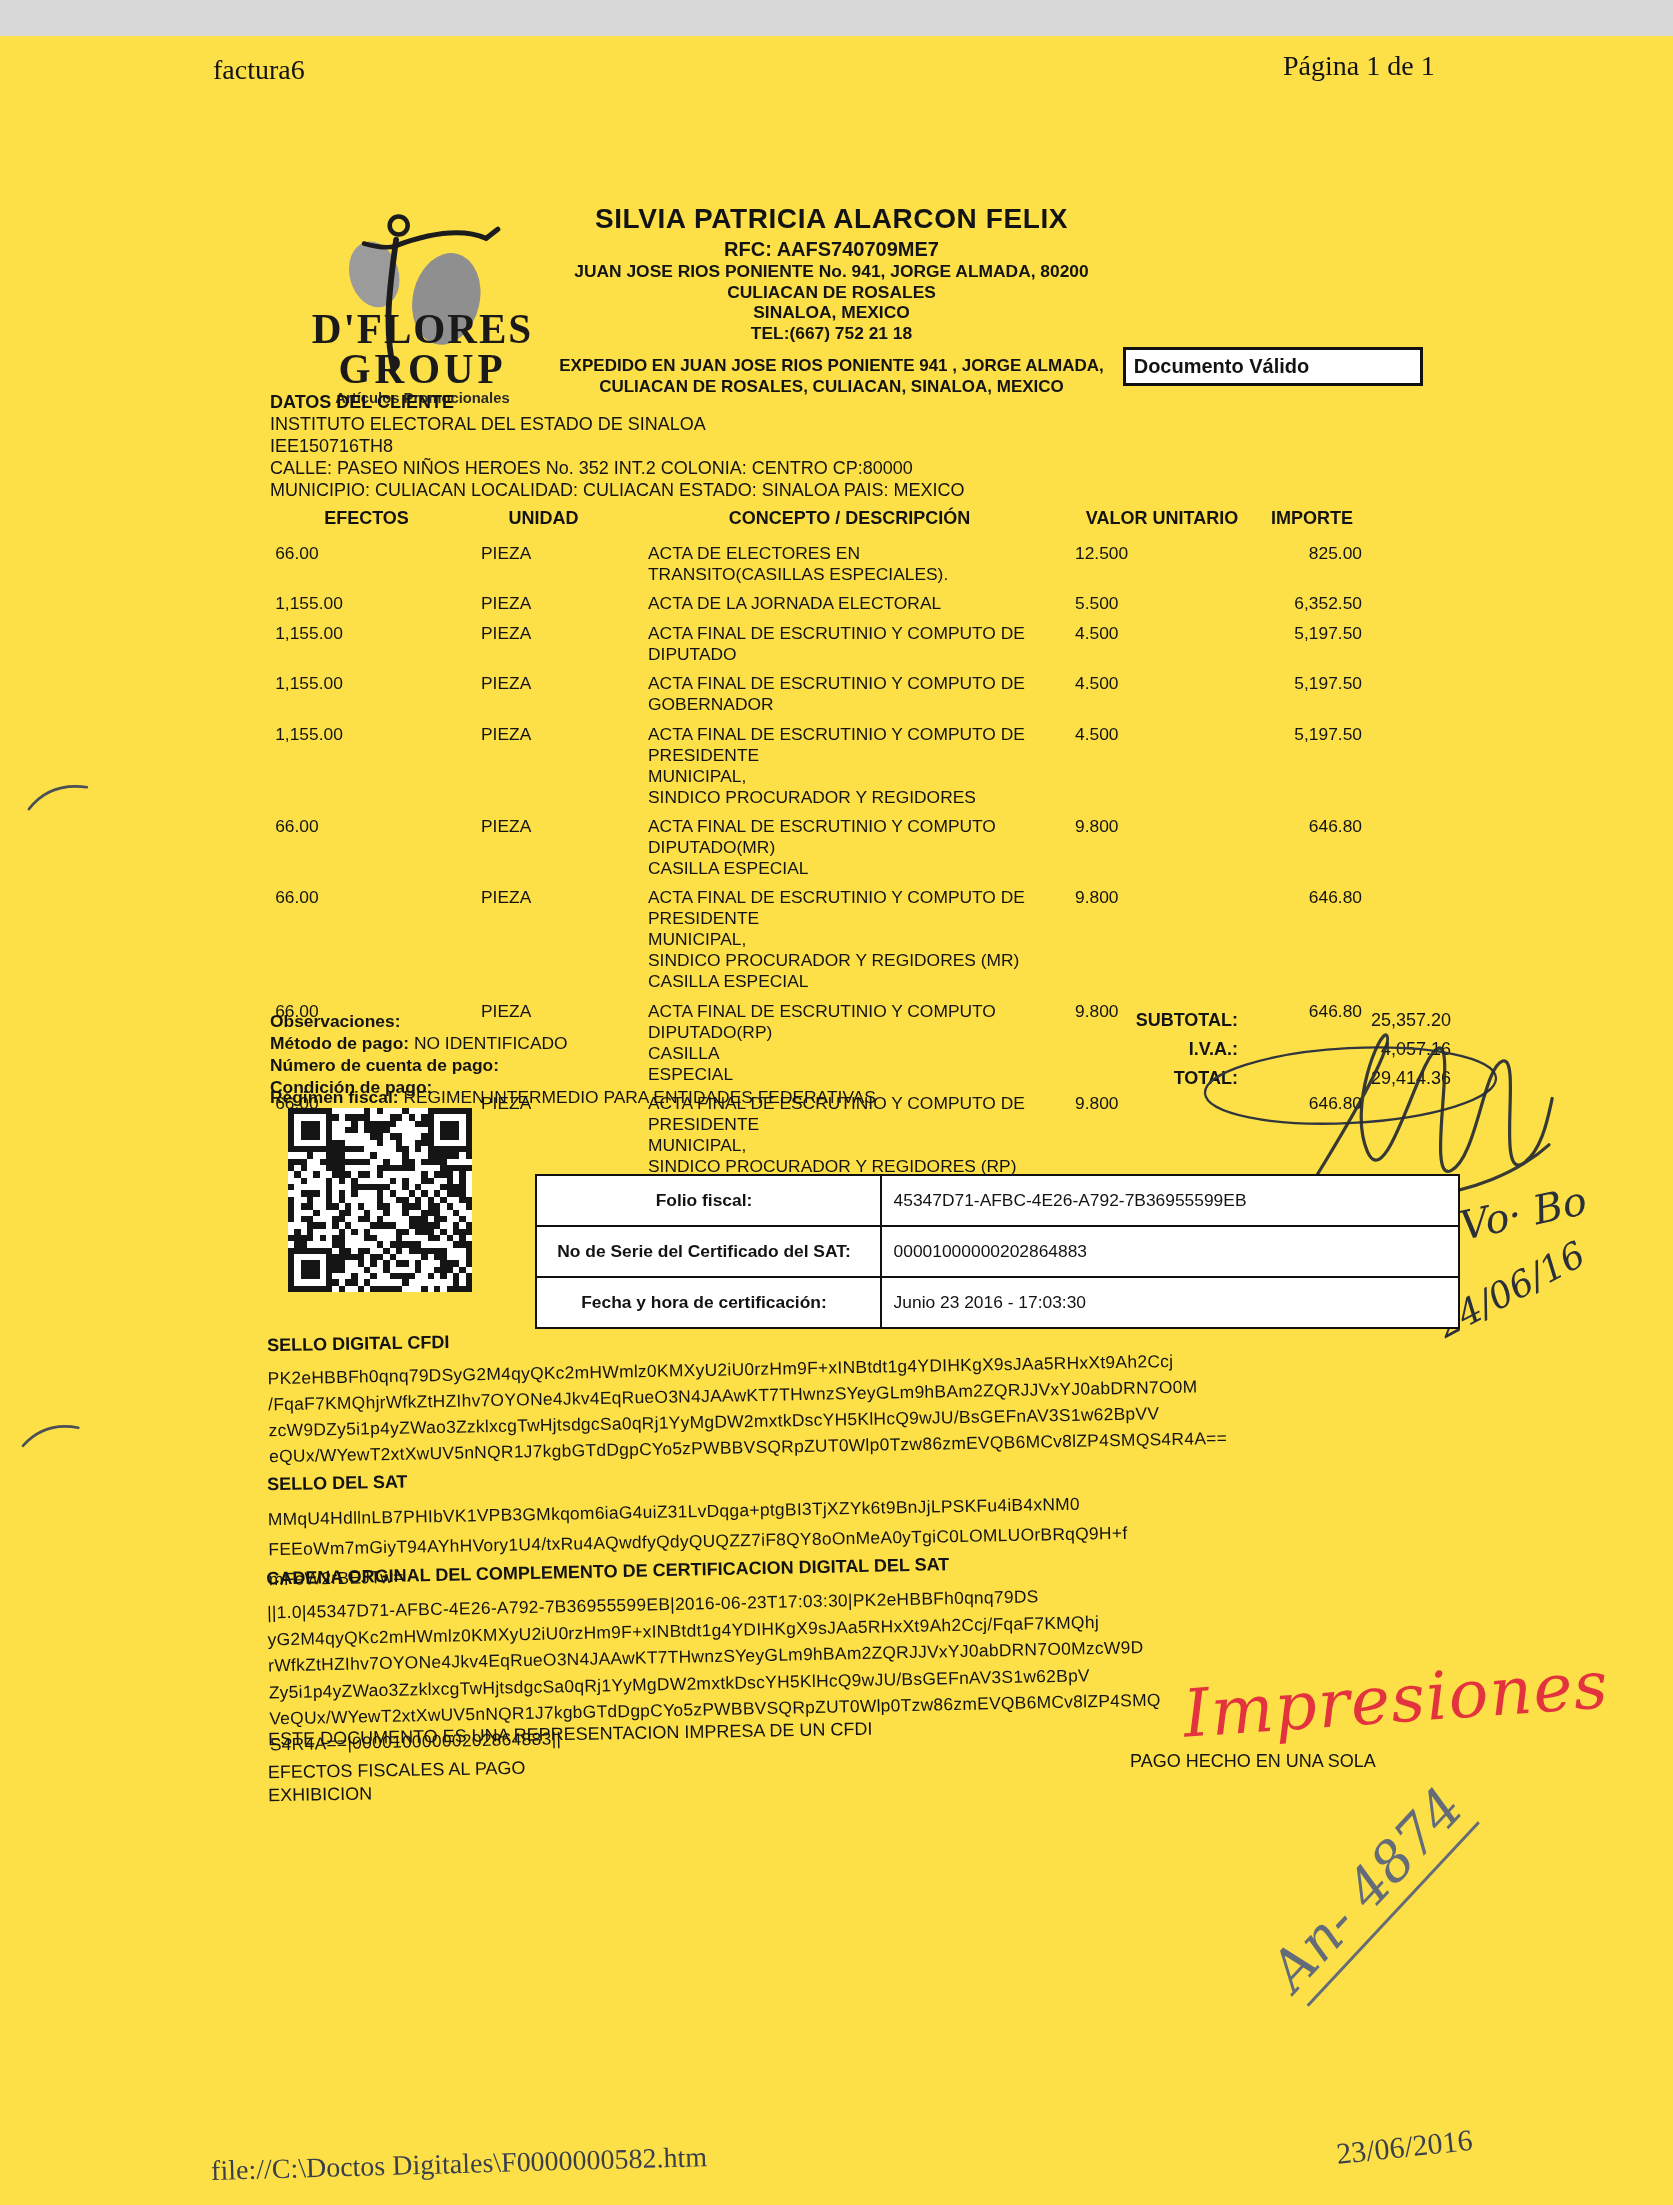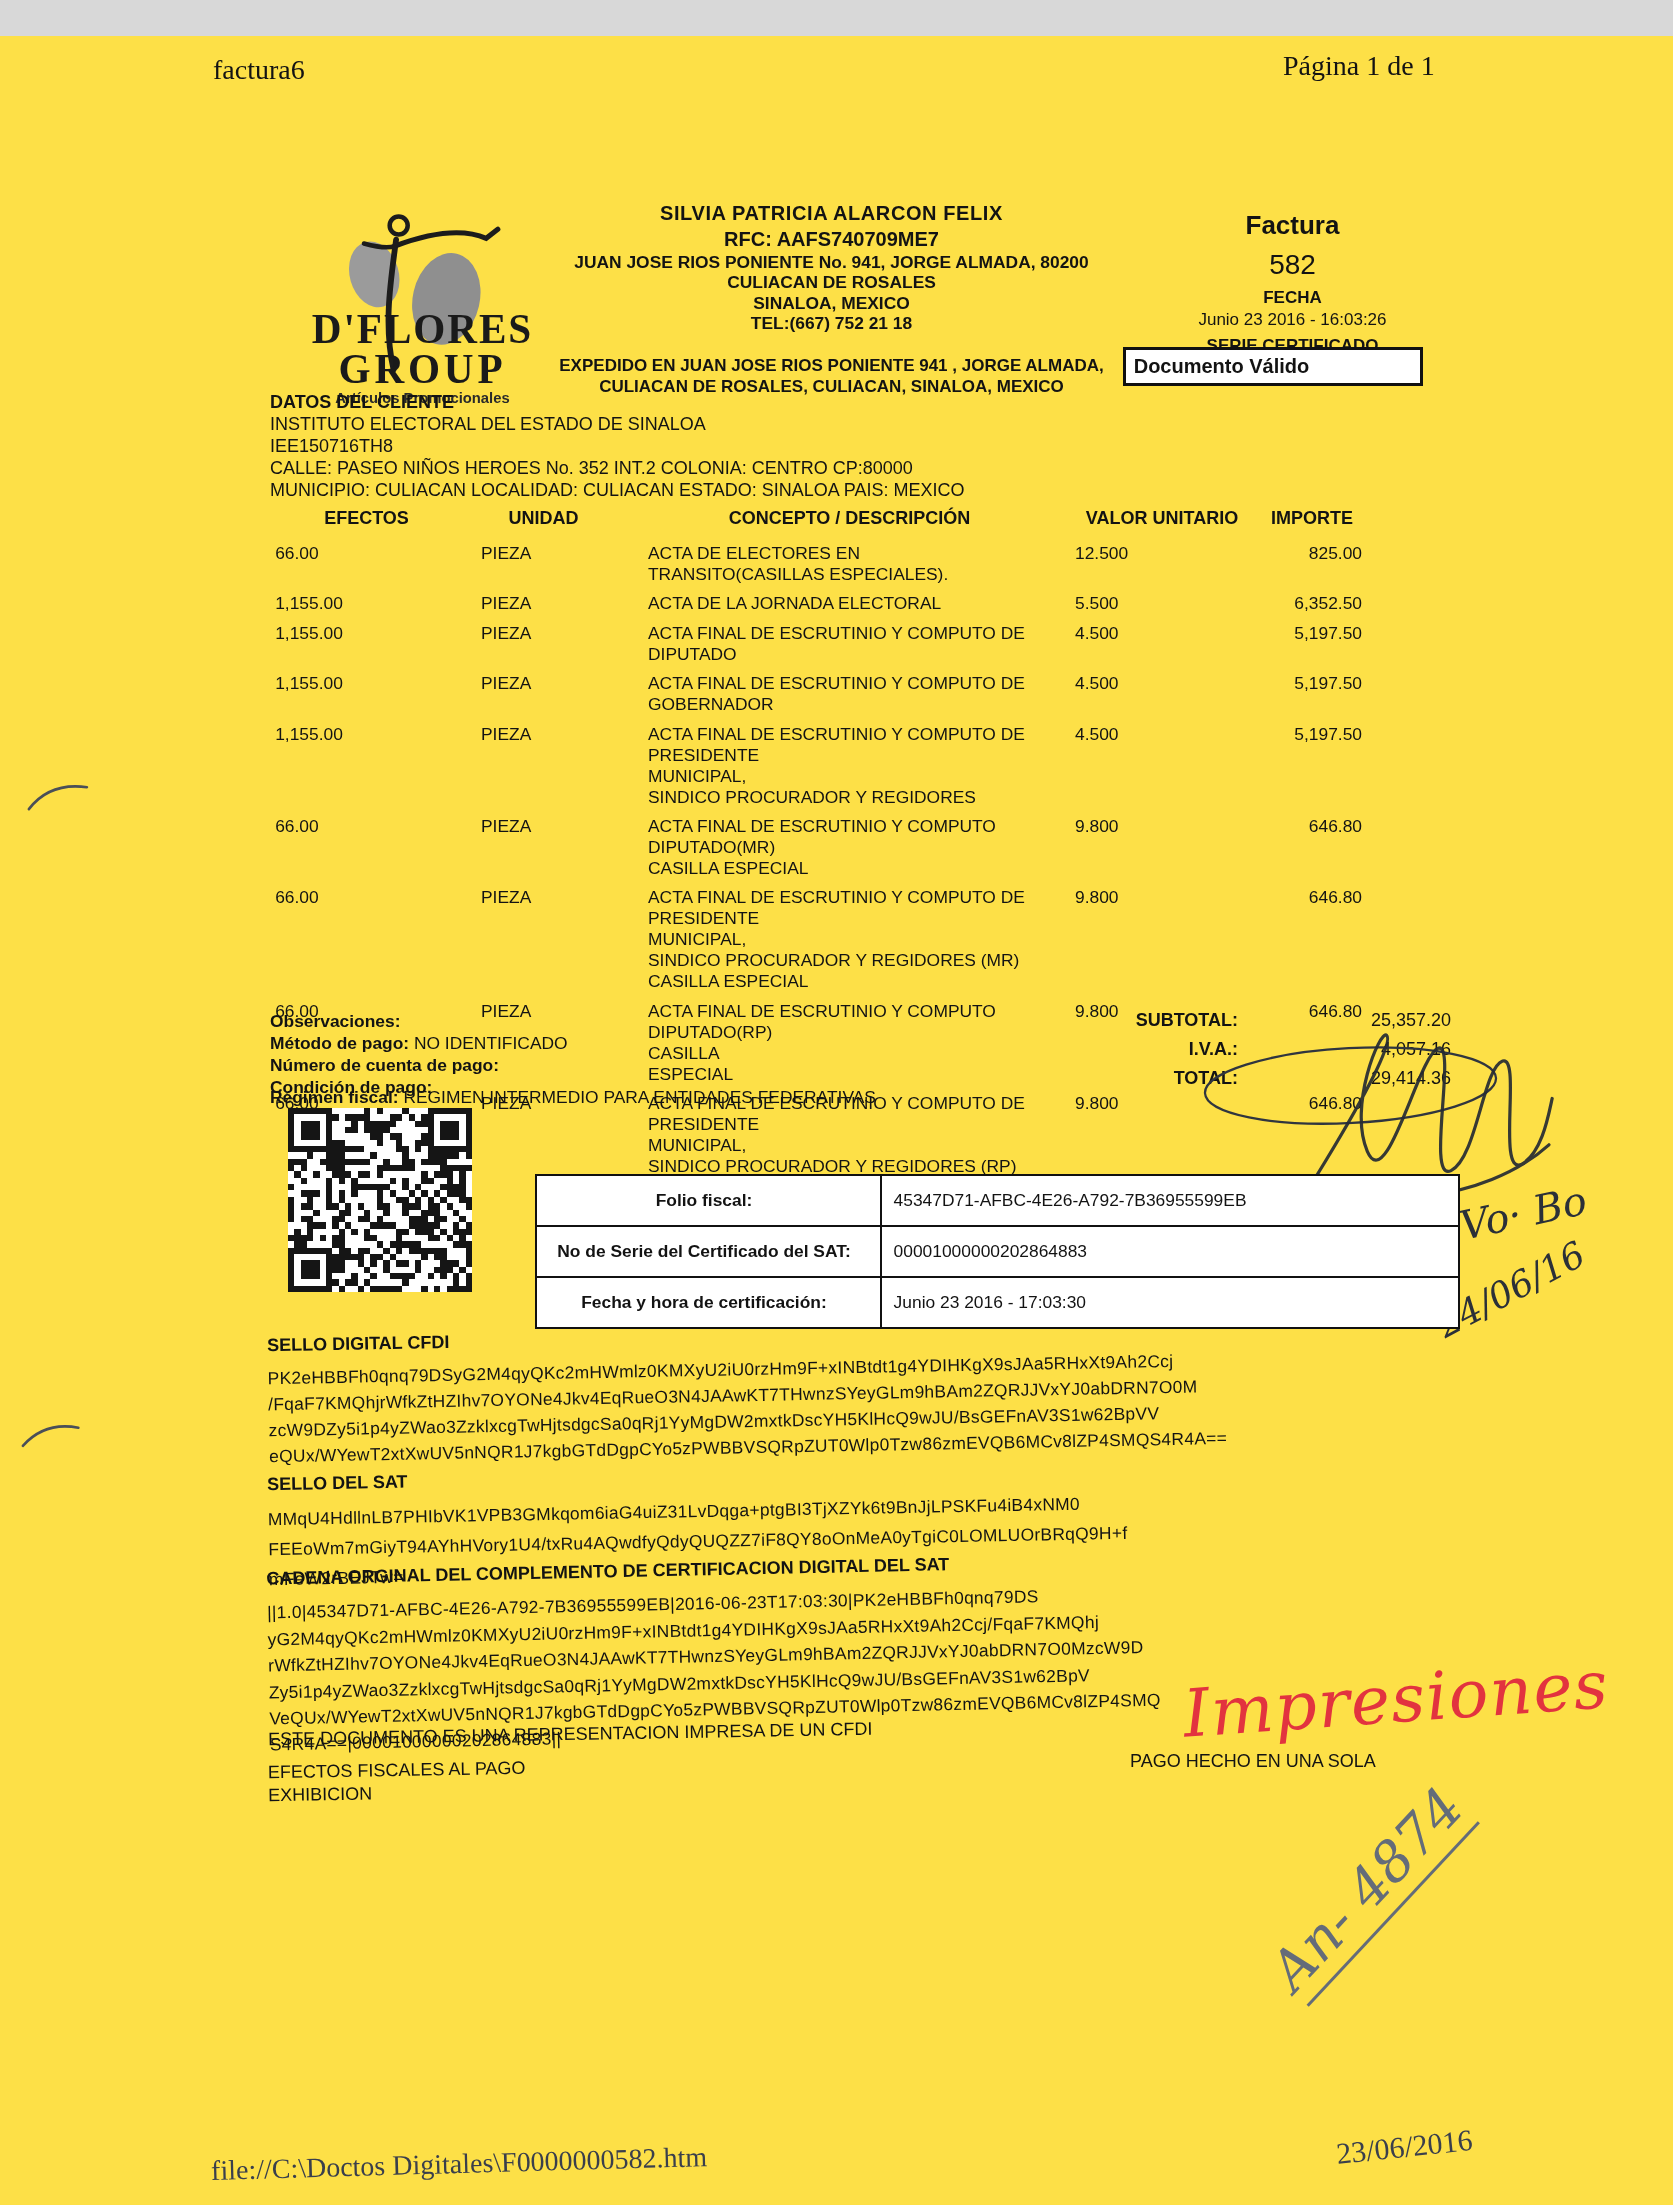--- a/index.html
+++ b/index.html
@@ -9,21 +9,21 @@
   .serif{font-family:"Liberation Serif",serif;}
   .prelines{white-space:pre-line;}
   .b{font-weight:bold;}
 
   
   .hdr-left{left:213px;top:18px;font-size:28px;}
   .hdr-right{left:1283px;top:14px;font-size:28px;}
 
   
   .issuer{left:548px;top:166px;width:567px;text-align:center;line-height:1.18;}
-  .issuer .name{font-size:20px;font-weight:bold;letter-spacing:0.6px;}
+  .issuer .name{font-size:28px;font-weight:bold;letter-spacing:0.6px;}
   .issuer .rfc{font-size:20px;font-weight:bold;margin-top:2.6px;}
   .issuer .adr{font-size:17.4px;font-weight:bold;}
   .expedido{left:535px;top:319px;width:593px;text-align:center;font-size:17px;font-weight:bold;line-height:1.25;}
 
   
   .logo-box{left:297px;top:166px;width:251px;height:213px;}
 
   
   .inv{left:1141px;top:173px;width:303px;text-align:center;line-height:1.3;}
   .inv .t{font-size:26px;font-weight:bold;}
@@ -132,28 +132,20 @@
     <div class="name">SILVIA PATRICIA ALARCON FELIX</div>
     <div class="rfc">RFC: AAFS740709ME7</div>
     <div class="adr">JUAN JOSE RIOS PONIENTE No. 941, JORGE ALMADA, 80200</div>
     <div class="adr">CULIACAN DE ROSALES</div>
     <div class="adr">SINALOA, MEXICO</div>
     <div class="adr">TEL:(667) 752 21 18</div>
   </div>
   <div class="abs expedido prelines">EXPEDIDO EN JUAN JOSE RIOS PONIENTE 941 , JORGE ALMADA,
 CULIACAN DE ROSALES, CULIACAN, SINALOA, MEXICO</div>
 
-  <div class="abs inv">
-    <div class="t">Factura</div>
-    <div class="num">582</div>
-    <div class="lbl">FECHA</div>
-    <div class="val">Junio 23 2016 - 16:03:26</div>
-    <div class="lbl">SERIE CERTIFICADO</div>
-    <div class="val">00001000000401585917</div>
-  </div>
   <div class="abs valid-box">Documento Válido</div>
 
   <div class="abs client">
     <div class="t">DATOS DEL CLIENTE</div>
     <div>INSTITUTO ELECTORAL DEL ESTADO DE SINALOA</div>
     <div>IEE150716TH8</div>
     <div>CALLE: PASEO NIÑOS HEROES No. 352 INT.2 COLONIA: CENTRO CP:80000</div>
     <div>MUNICIPIO: CULIACAN LOCALIDAD: CULIACAN ESTADO: SINALOA PAIS: MEXICO</div>
   </div>
 

